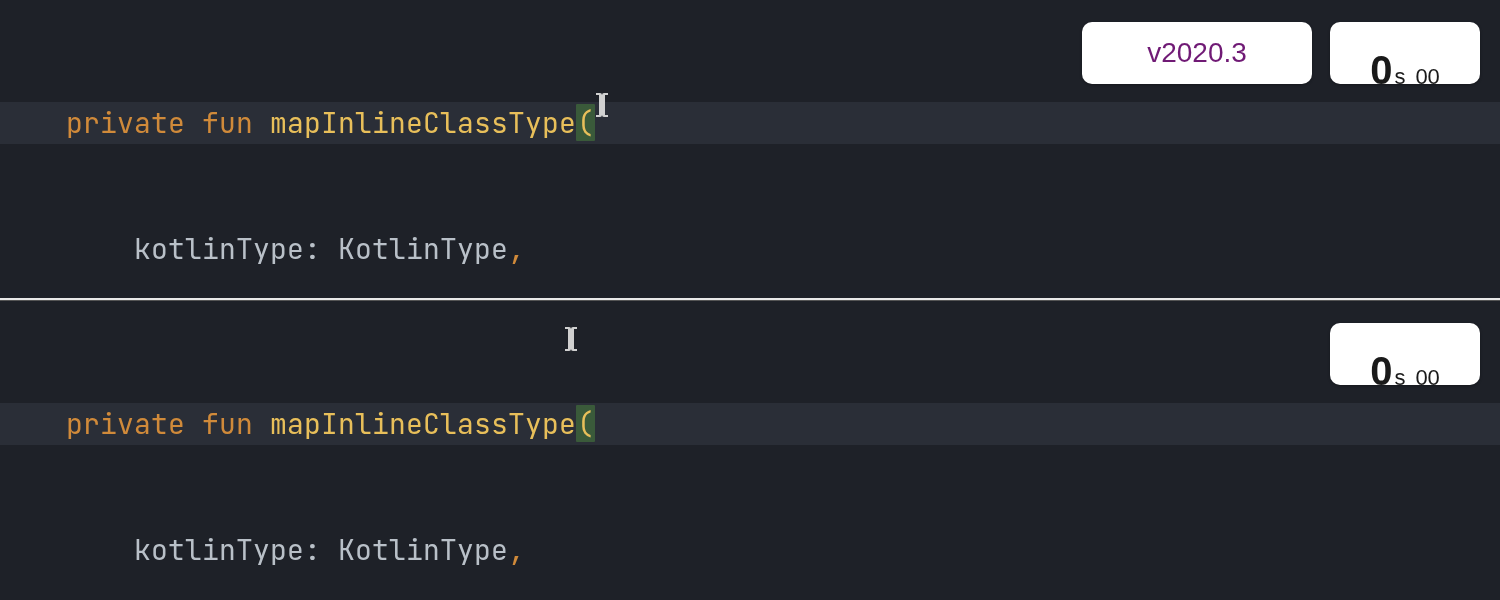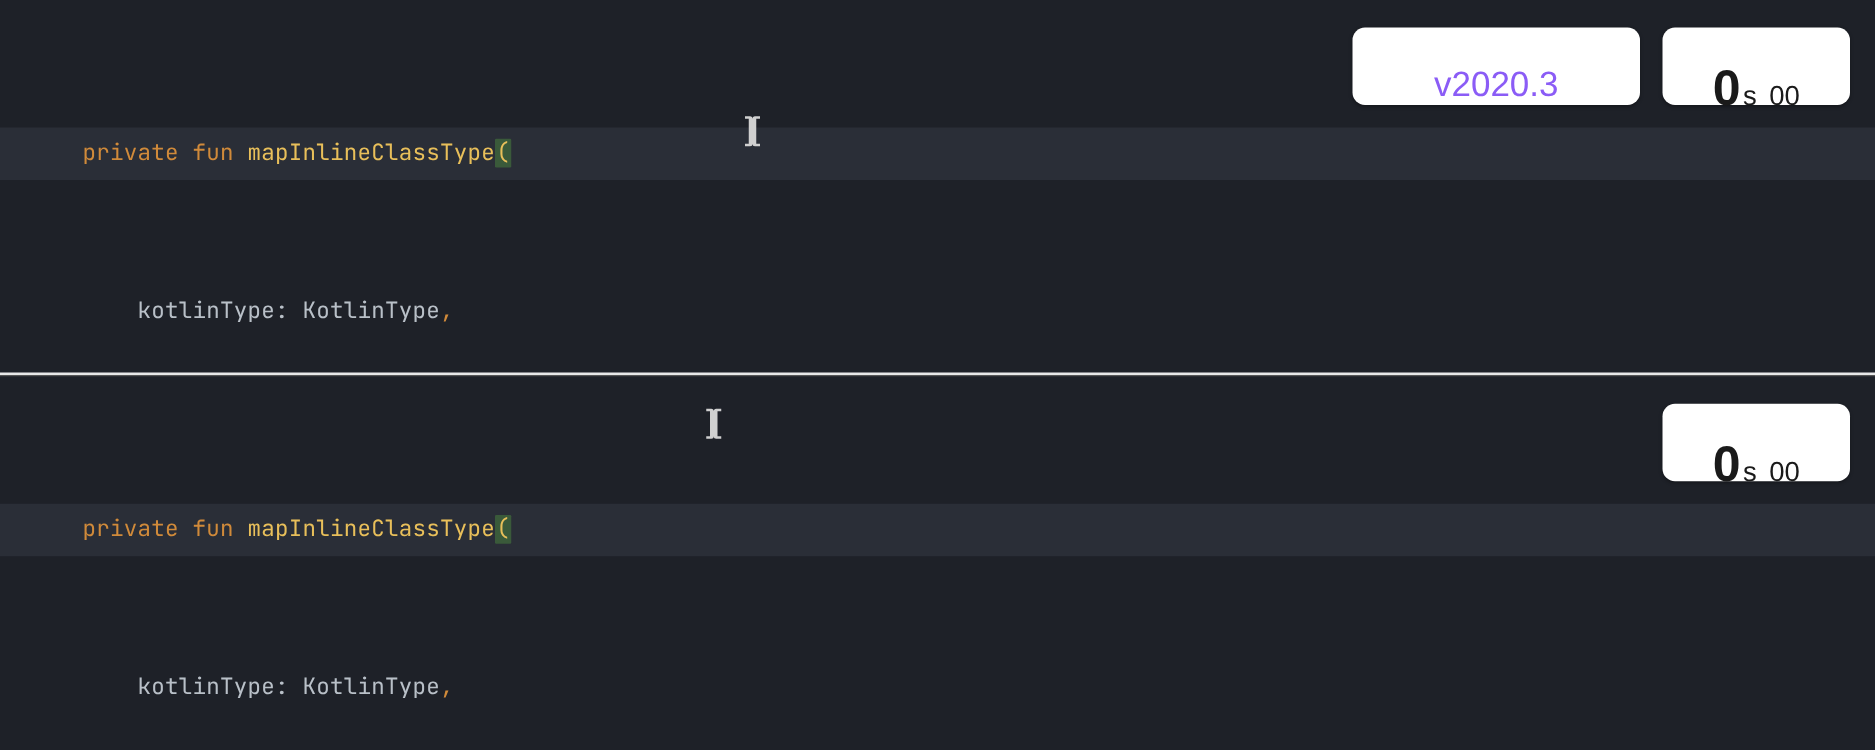--- a/index.html
+++ b/index.html
@@ -15,21 +15,21 @@
     width: 100%;
     height: 50%;
     padding: 18px 0 0 0;
     background: #1e2128;
     overflow: hidden;
   }
   .panel.top { border-bottom: 2px solid #e8e8e8; }
   .panel.bottom { border-top: 1px solid #555; }
 
   .code {
-    font-size: 18px;
+    font-size: 28px;
     line-height: 42px;
     white-space: pre;
     color: #b9c0c8;
     letter-spacing: 0.2px;
     padding-left: 0;
   }
   .line { display: block; padding-left: 0; position: relative; }
   .line.hl { background: #2a2e37; }
   .gutter { display:inline-block; width:66px; }
 
@@ -58,25 +58,25 @@
 
   .ver-badge {
     position: absolute;
     top: 22px;
     right: 188px;
     width: 230px;
     height: 62px;
     background: #fff;
     border-radius: 10px;
     display: flex;
-    align-items: flex-end;
+    align-items: center;
     justify-content: center;
     font-family: -apple-system, 'Segoe UI', sans-serif;
     font-size: 28px;
-    color: #8b5cf6;
+    color: #701a75;
     z-index: 10;
     box-shadow: 0 1px 3px rgba(0,0,0,.3);
   }
   .timer-badge {
     position: absolute;
     top: 22px;
     right: 20px;
     width: 150px;
     height: 62px;
     background: #fff;

